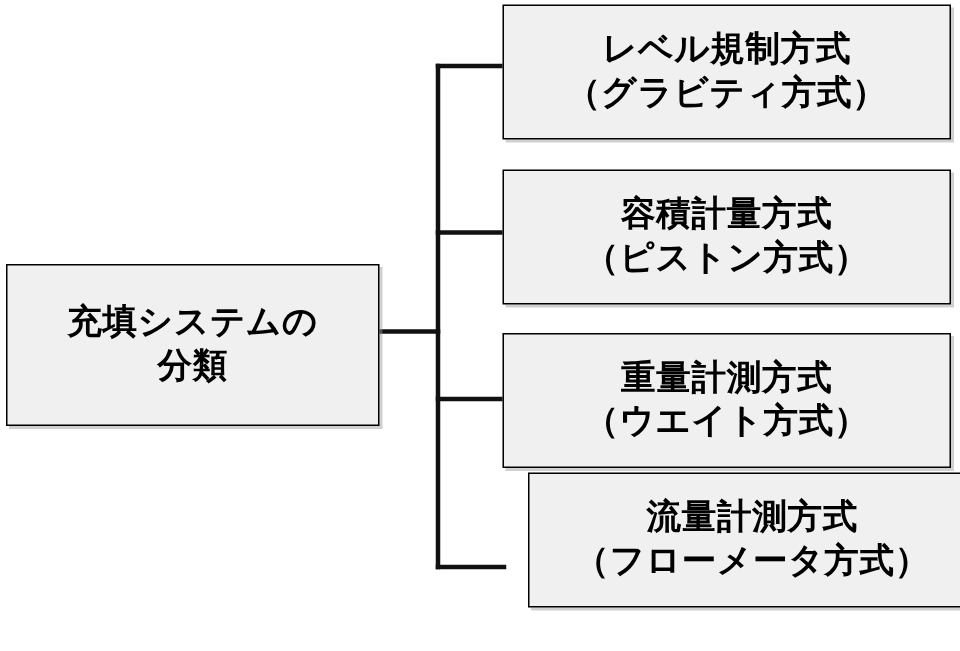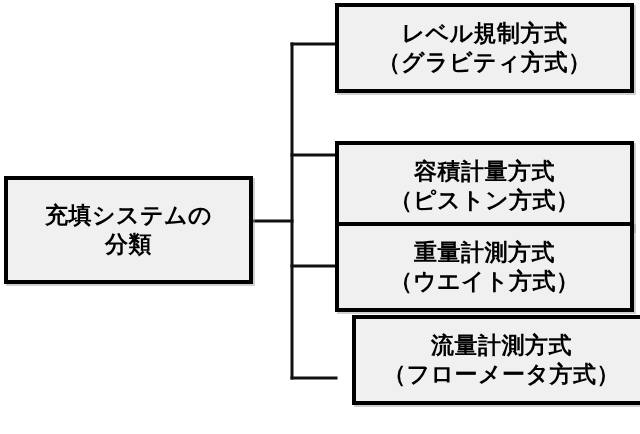--- a/index.html
+++ b/index.html
@@ -12,41 +12,41 @@
     width: 640px;
     height: 434px;
     background: #ffffff;
     overflow: hidden;
     font-family: "DejaVu Sans", "Liberation Sans", sans-serif;
   }
   .node {
     position: absolute;
     box-sizing: border-box;
     background: #f0f0f0;
-    border: 4px solid #000000;
+    border: 1px solid #000000;
     box-shadow: 2px 2px 0 rgba(150,150,150,0.45);
     display: flex;
     align-items: center;
     justify-content: center;
     text-align: center;
   }
   .node-label {
     display: block;
     font-weight: 700;
     color: #000000;
     line-height: 1.28;
     letter-spacing: 0.5px;
     white-space: pre-line;
   }
   .root-node { left: 4px; top: 176px; width: 249px; height: 108px; }
   .root-node .node-label { font-size: 23px; }
   .leaf-node { left: 335px; width: 299px; height: 90px; }
   .leaf-node .node-label { font-size: 23px; }
   .leaf-1 { top: 3px; }
-  .leaf-2 { top: 113px; margin-top: 28px; }
+  .leaf-2 { top: 113px; }
   .leaf-3 { top: 208px; margin-top: 14px; }
   .leaf-4 { top: 315px; margin-left: 17px; }
   .connector-layer {
     position: absolute;
     left: 0;
     top: 0;
     width: 640px;
     height: 434px;
     pointer-events: none;
   }

